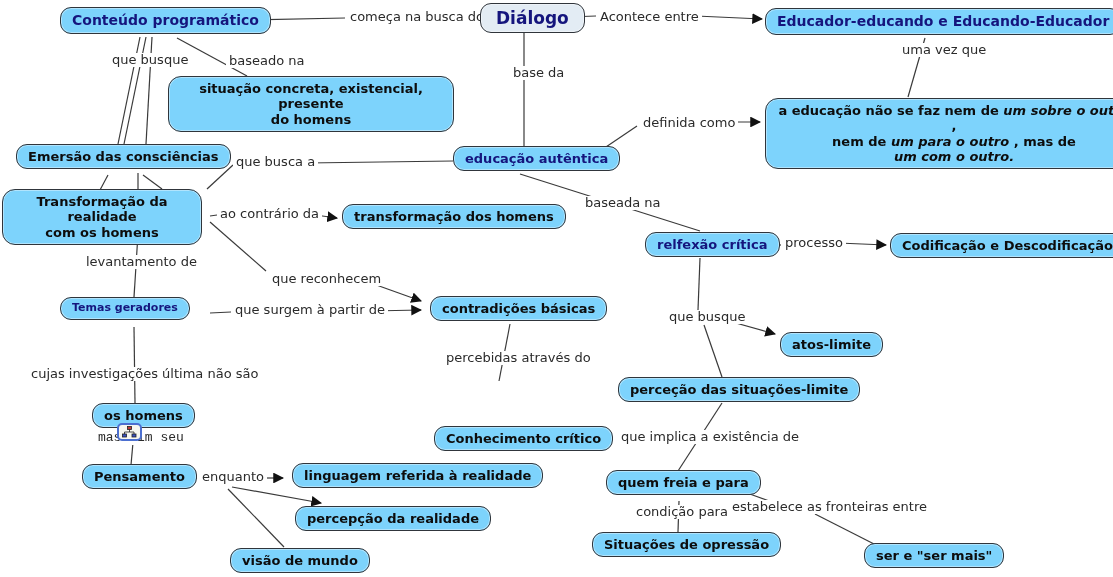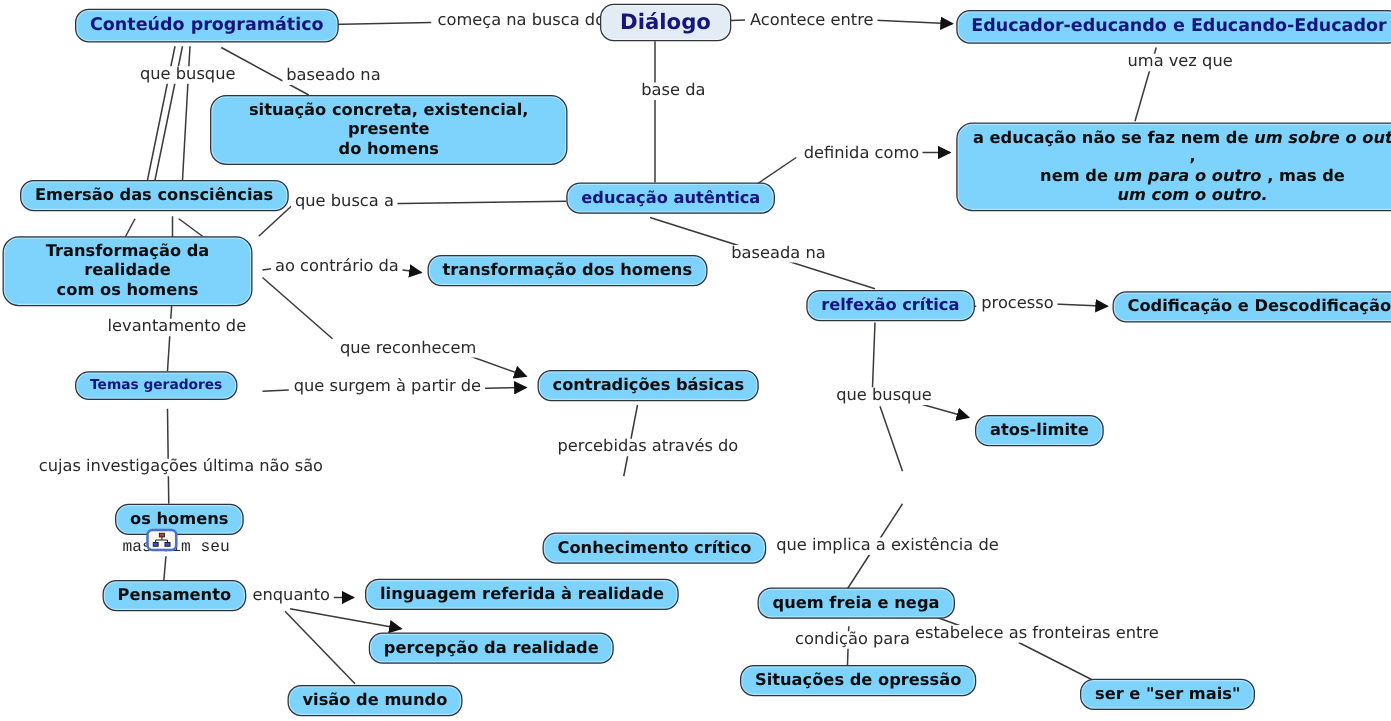--- a/index.html
+++ b/index.html
@@ -166,23 +166,24 @@
   <div class="node nd-emersao">Emersão das consciências</div>
   <div class="node navy nd-autentica">educação autêntica</div>
   <div class="node multi nd-transf-real">Transformação da realidade
 com os homens</div>
   <div class="node nd-transf-hom">transformação dos homens</div>
   <div class="node navy nd-reflexao">relfexão crítica</div>
   <div class="node nd-codificacao">Codificação e Descodificação</div>
   <div class="node navy nd-temas">Temas geradores</div>
   <div class="node nd-contradicoes">contradições básicas</div>
   <div class="node nd-atos">atos-limite</div>
+  <div class="node nd-percecao">perceção das situações-limite</div>
   <div class="node nd-conhecimento">Conhecimento crítico</div>
   <div class="node nd-oshomens">os homens</div>
-  <div class="node nd-quemfreia">quem freia e nega</div>
+  <div class="node nd-quemfreia">quem freia e para</div>
   <div class="node nd-pensamento">Pensamento</div>
   <div class="node nd-linguagem">linguagem referida à realidade</div>
   <div class="node nd-percepcao">percepção da realidade</div>
   <div class="node nd-opressao">Situações de opressão</div>
   <div class="node nd-sermais">ser e "ser mais"</div>
   <div class="node nd-visao">visão de mundo</div>
 
   <div class="res-icon" title="">
     <svg width="15" height="12" viewBox="0 0 15 12">
       <rect x="5.5" y="0.5" width="4" height="3" fill="#c03a3a" stroke="#222" stroke-width="0.8"></rect>

